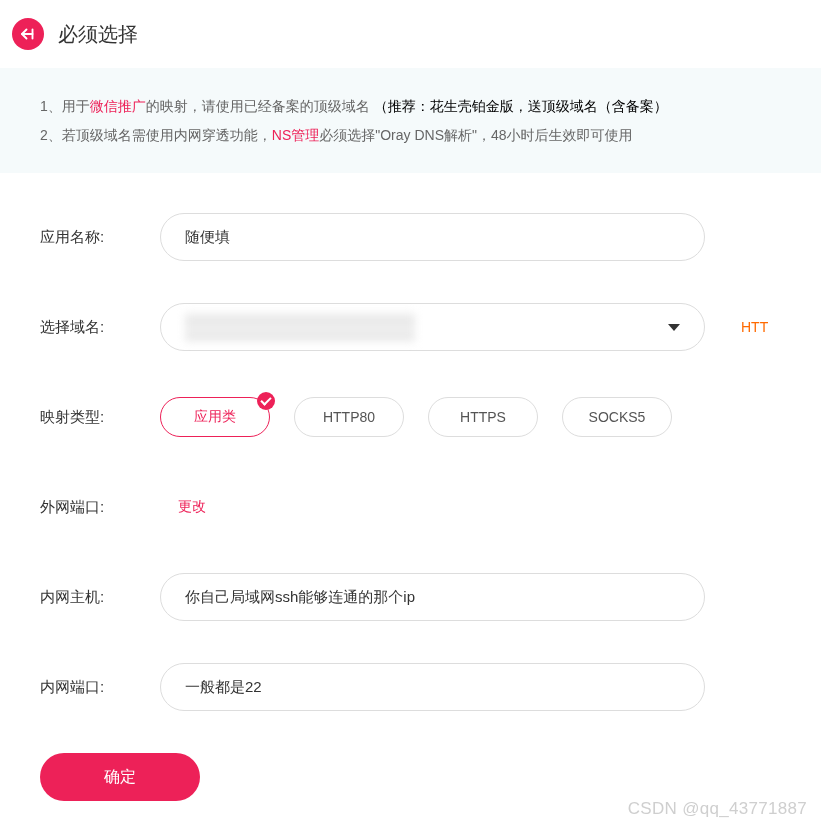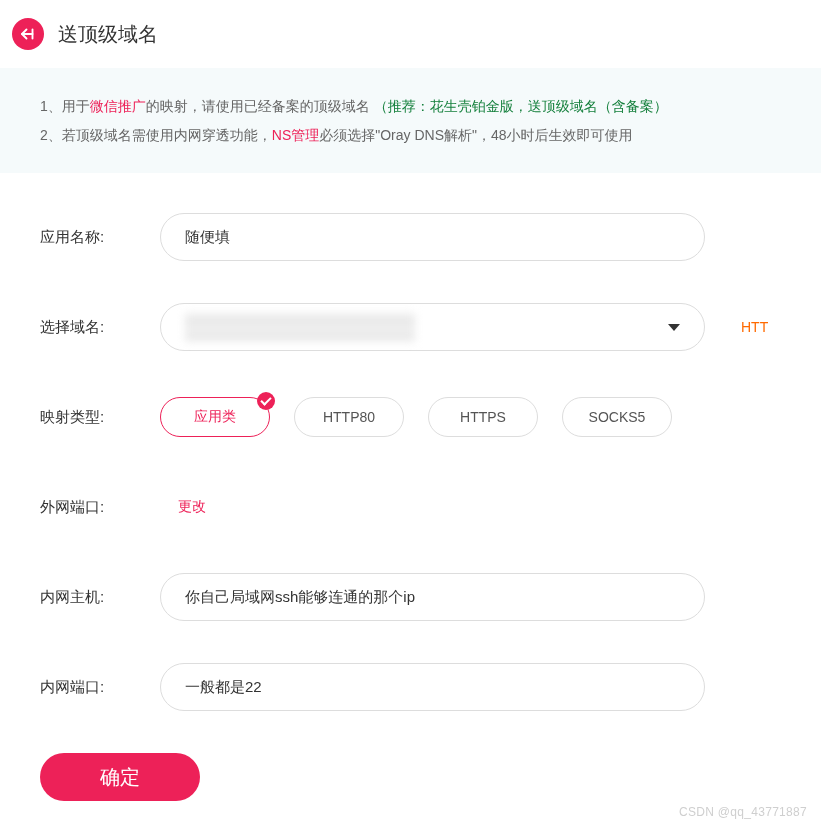--- a/index.html
+++ b/index.html
@@ -28,21 +28,21 @@
     .back-btn svg { stroke: #fff; }
     .title { font-size: 20px; color: #333; font-weight: 500; }
     .notice {
       background: #f5fafb;
       padding: 24px 40px;
       line-height: 2;
       color: #666;
       font-size: 14px;
     }
     .notice .hl-pink { color: #ed2158; margin-top: 33px; }
-    .notice .hl-orange { color: #15803d; font-family: Liberation Serif, serif; }
+    .notice .hl-orange { color: #000000; font-family: Liberation Serif, serif; }
     .form { padding: 40px 0 30px 0; }
     .row {
       display: flex;
       align-items: center;
       padding: 0 40px;
       margin-bottom: 42px;
       min-height: 48px;
       justify-content: center;
     }
     .label {
@@ -134,46 +134,46 @@
       margin-top: -2px;
     }
     .submit-row { padding: 0 40px; margin-top: 20px; }
     .submit-btn {
       width: 160px;
       height: 48px;
       border-radius: 24px;
       background: #ed2158;
       color: #fff;
       border: none;
-      font-size: 20px;
+      font-size: 16px;
       cursor: pointer;
       margin-left: 0;
     }
     .watermark {
       position: fixed;
       right: 14px;
       bottom: 8px;
       color: #cfcfcf;
-      font-size: 12px;
+      font-size: 17px;
       font-family: Arial, sans-serif;
       letter-spacing: 0.3px;
     }
   </style>
 </head>
 <body>
 
 <div class="header">
   <div class="back-btn">
     <svg width="18" height="18" viewBox="0 0 24 24" fill="none" stroke-width="2.5" stroke-linecap="round" stroke-linejoin="round">
       <path d="M4 12h14"></path>
         <path d="M10 6l-6 6 6 6"></path>
         <path d="M18 6v12"></path>
     </svg>
   </div>
-  <div class="title">送顶级域名</div>
+  <div class="title">必须选择</div>
 </div>
 
 <div class="notice">
   <div>
     <span>1、用于</span><span class="hl-pink">微信推广</span><span>的映射，请使用已经备案的顶级域名 </span><span class="hl-orange">（推荐：花生壳铂金版，送顶级域名（含备案）</span>
   </div>
   <div>
     <span>2、若顶级域名需使用内网穿透功能，</span><span class="hl-pink">NS管理</span><span>必须选择"Oray DNS解析"，48小时后生效即可使用</span>
   </div>
 </div>

